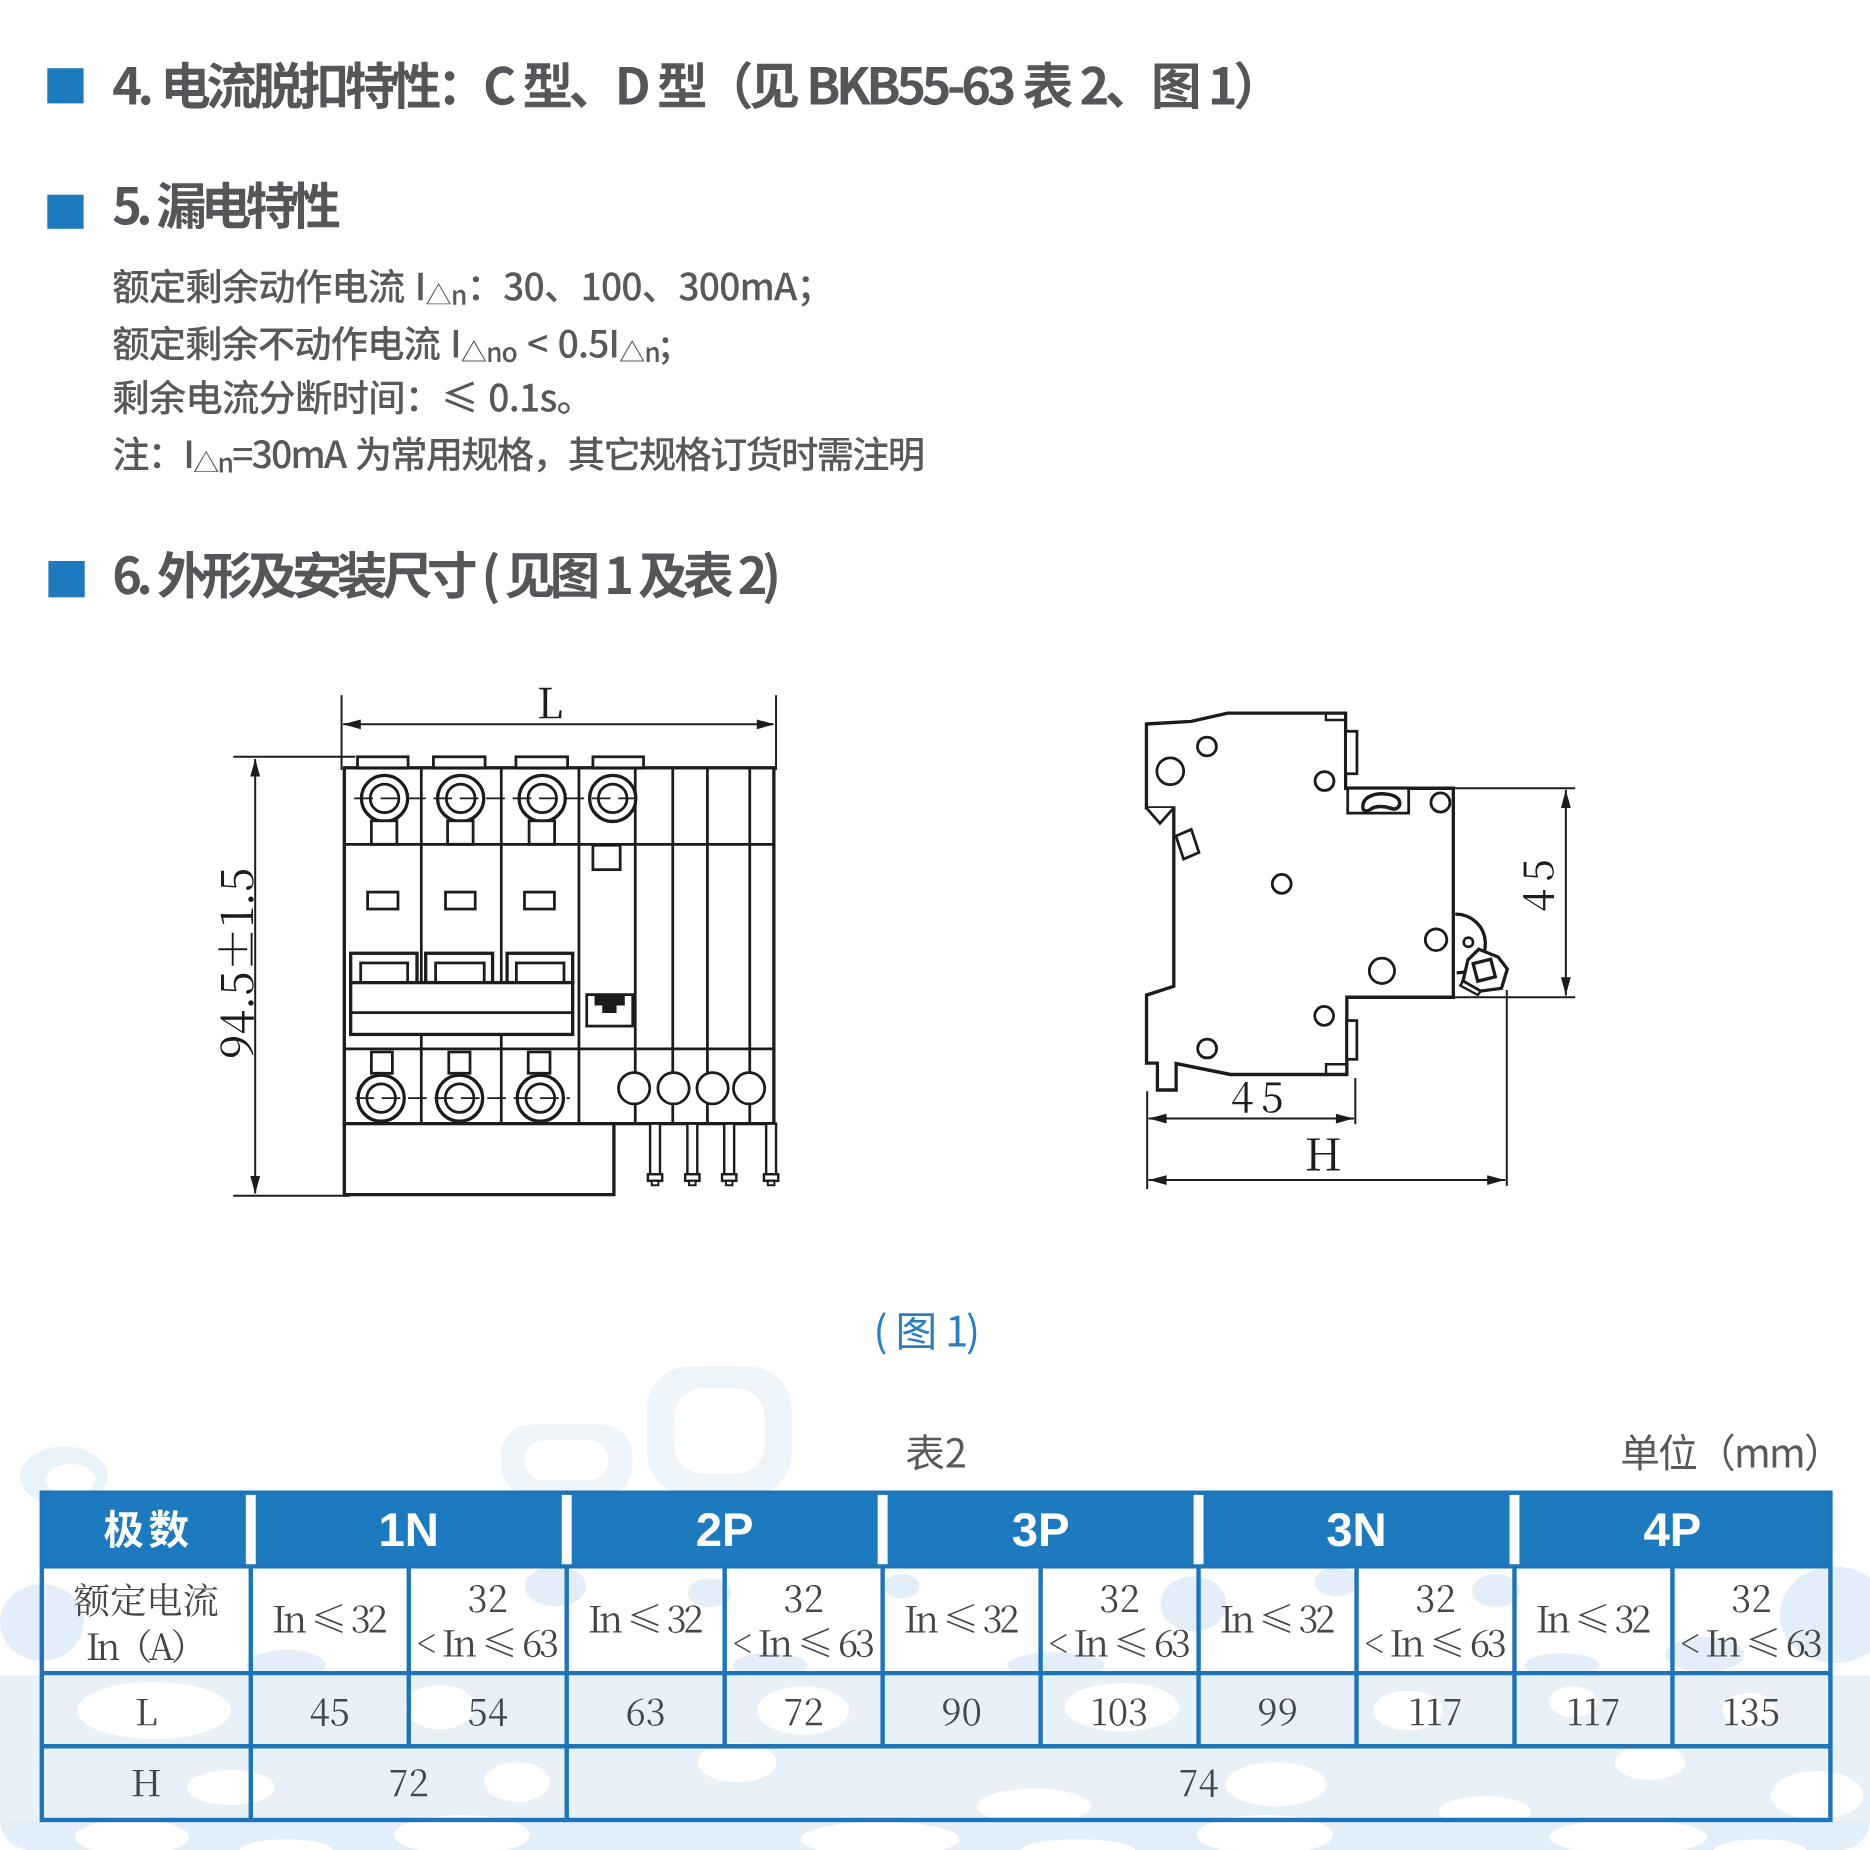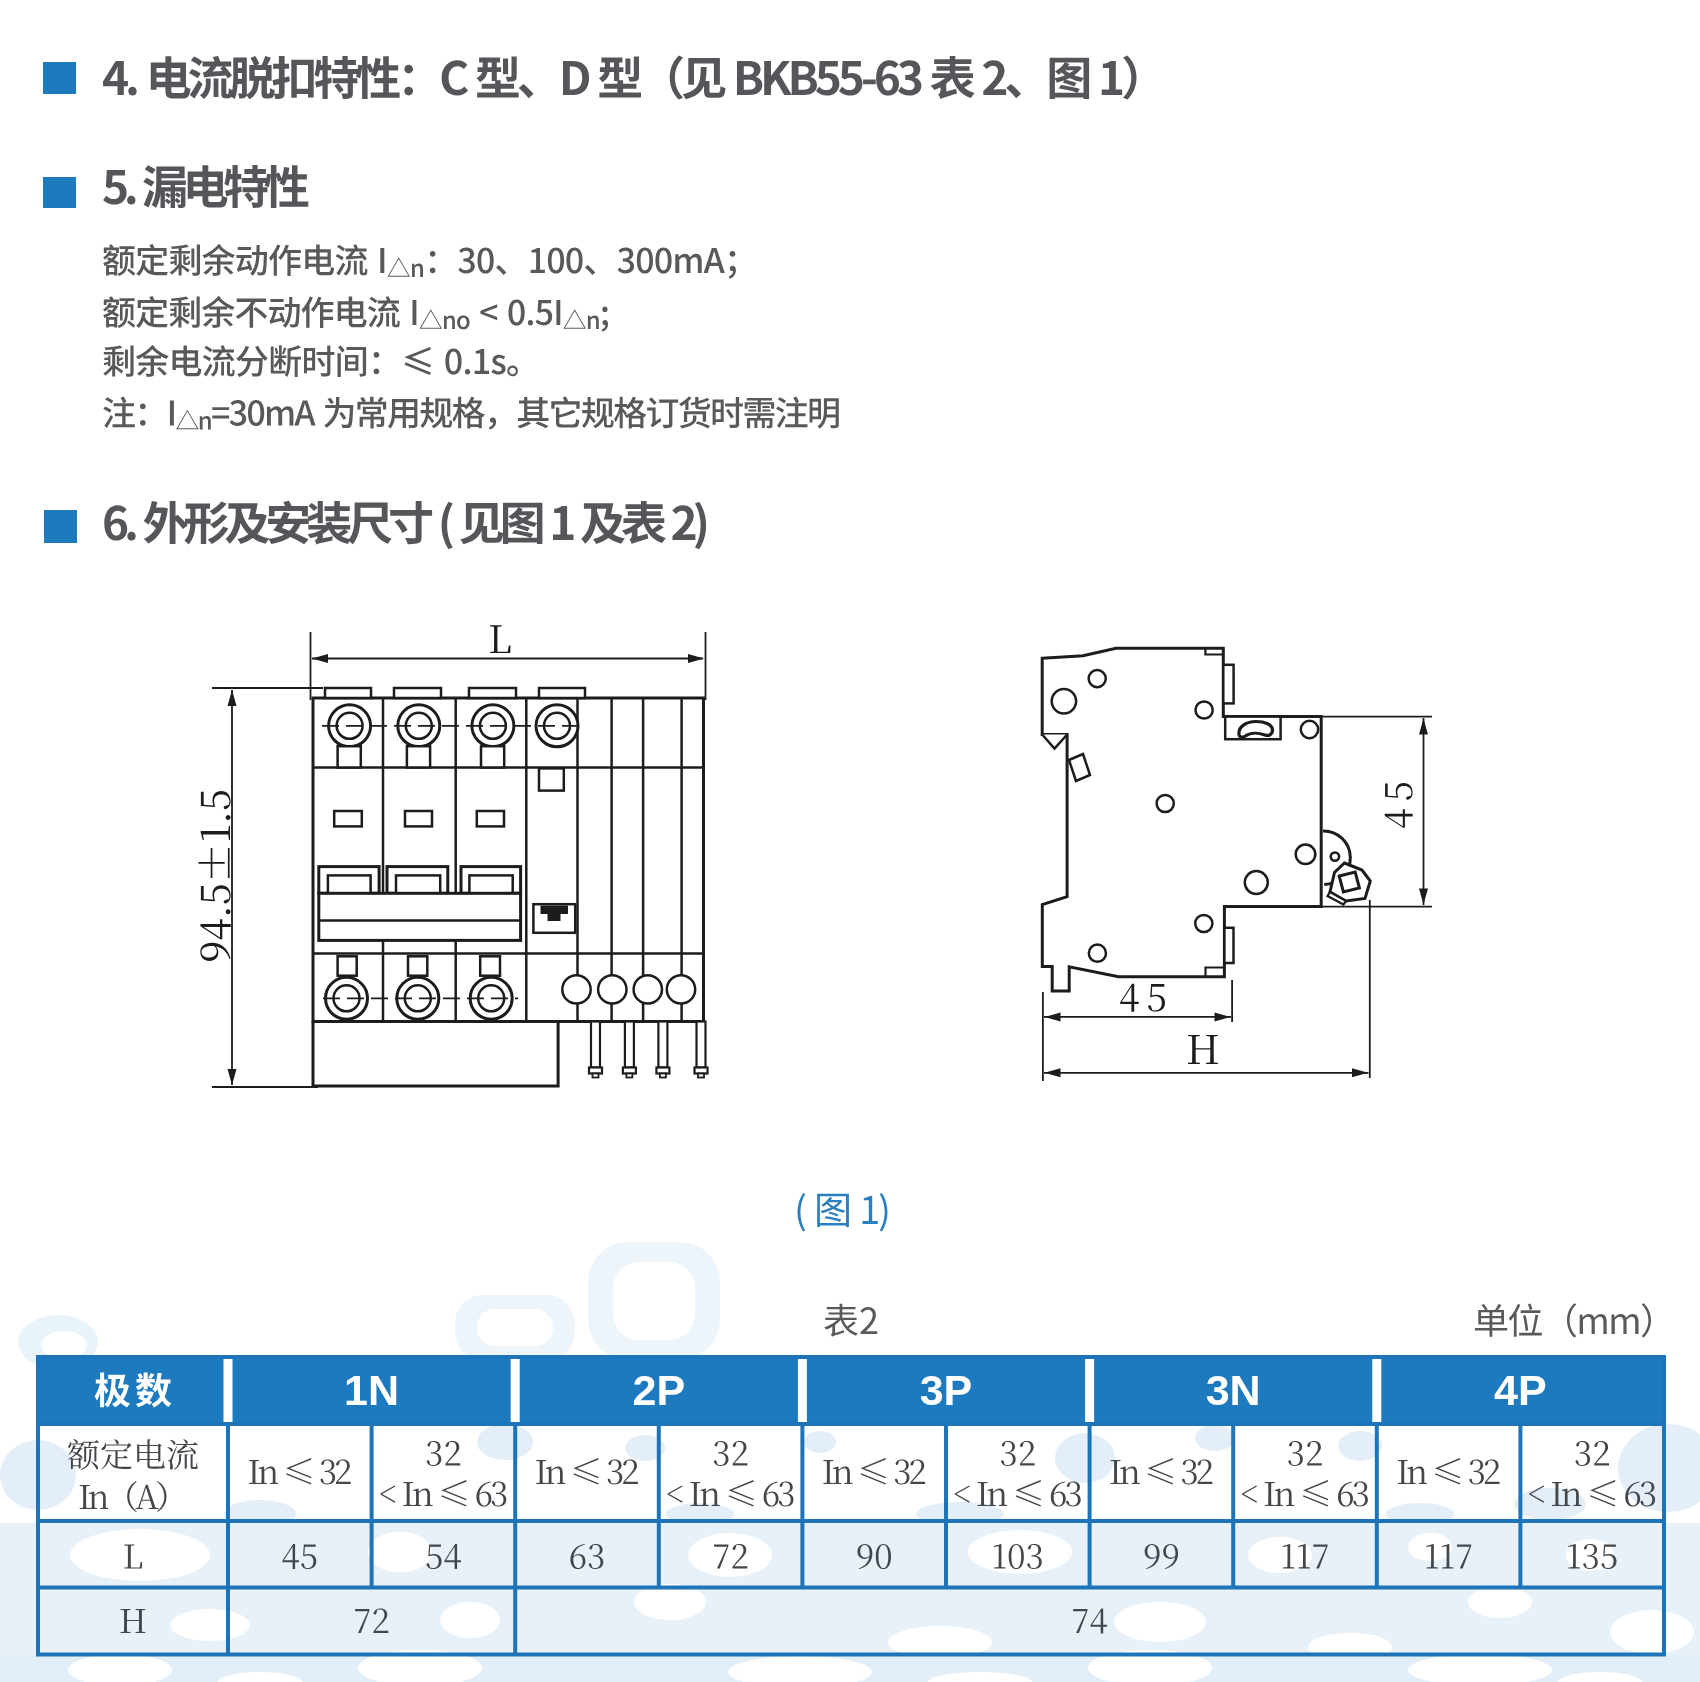--- a/index.html
+++ b/index.html
@@ -1,14 +1,14 @@
 <!DOCTYPE html>
 <html><head><meta charset="utf-8"><style>
 html,body{margin:0;padding:0;background:#fff;font-family:"Liberation Sans",sans-serif;}
-#page{position:relative;width:1700px;height:1682px;background:#fff;overflow:hidden;}
+#page{position:relative;width:1700px;height:1682px;background:#fff;overflow:hidden;border-radius:28px;}
 </style></head>
 <body>
 <div id="page">
 <svg width="1700" height="1682" viewBox="0 0 1700 1682" xmlns="http://www.w3.org/2000/svg">
 
 <g>
         <rect x="455" y="1295" width="120" height="65" rx="28" fill="#edf5fb"></rect>
         <rect x="477" y="1309" width="76" height="37" rx="18" fill="#fff"></rect>
         <rect x="588" y="1242" width="132" height="118" rx="40" fill="#edf5fb"></rect>
         <rect x="613" y="1262" width="82" height="78" rx="26" fill="#fff"></rect>

